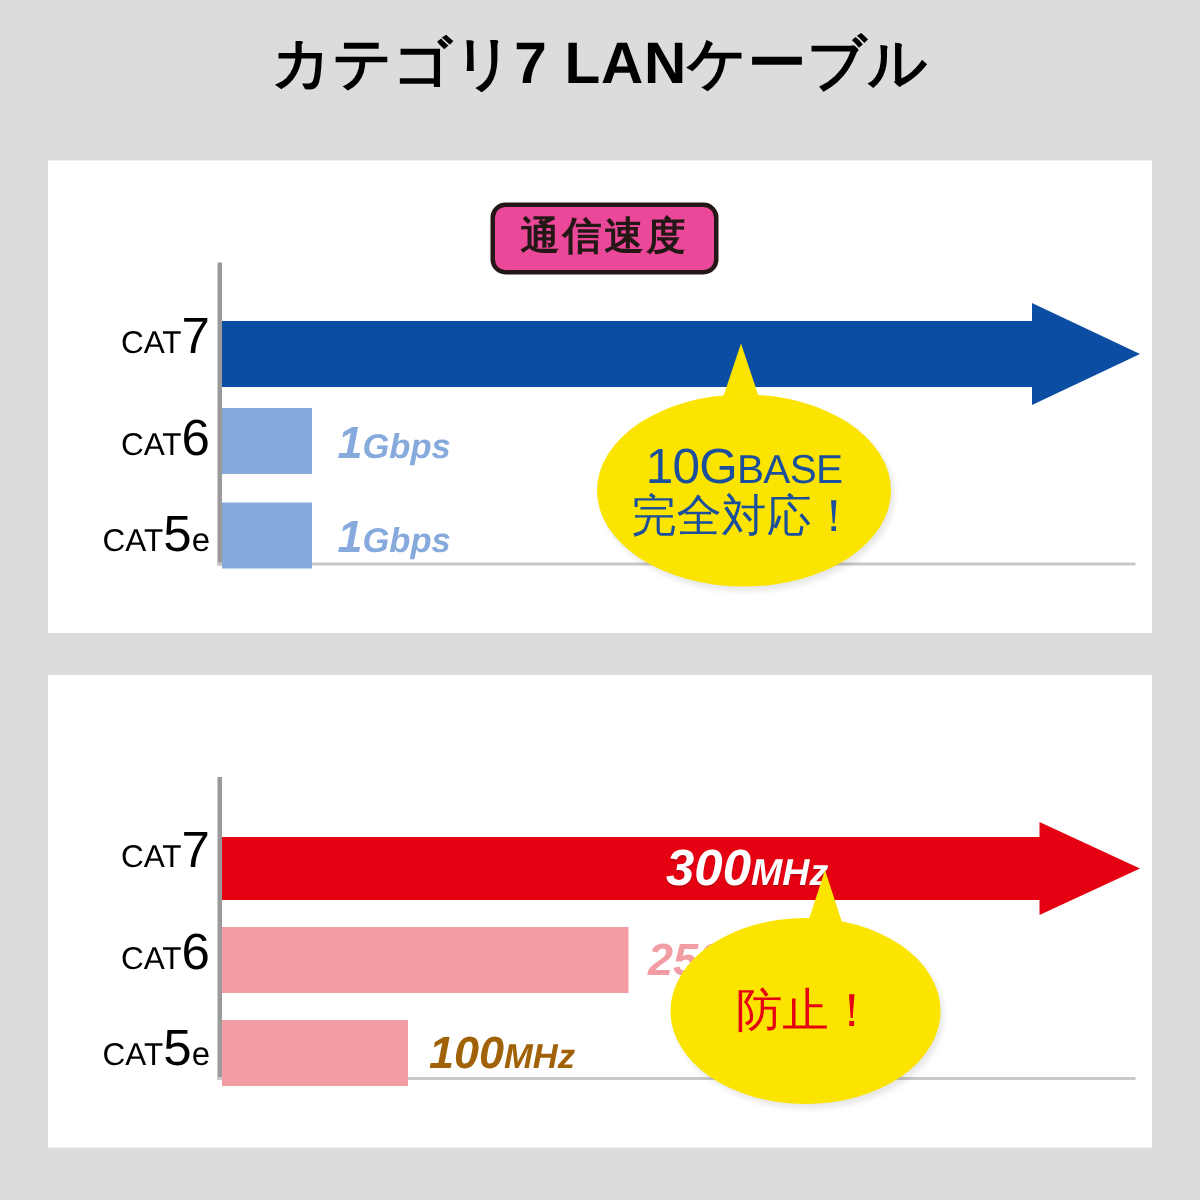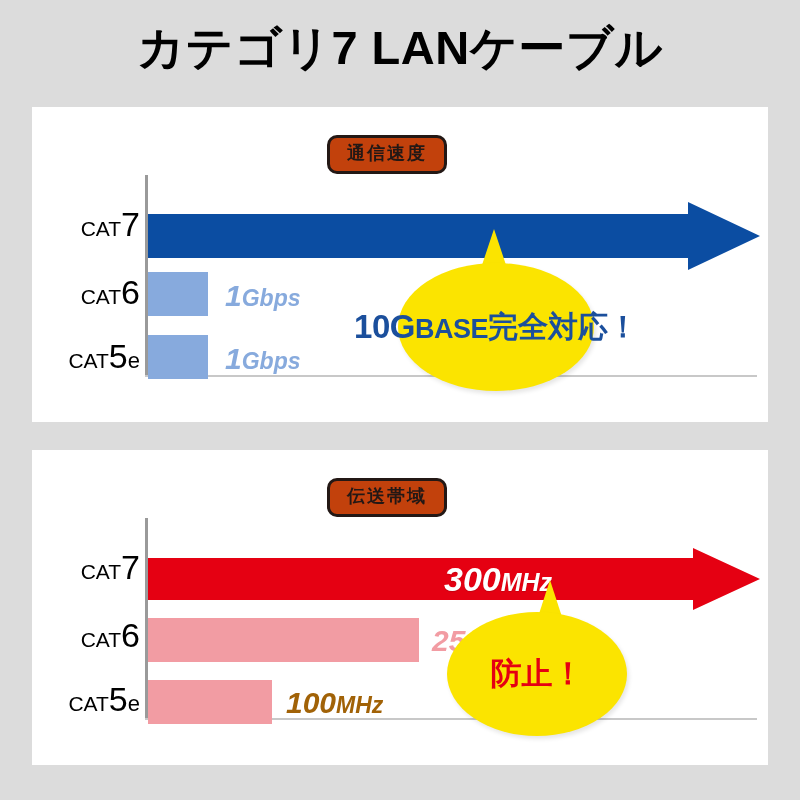--- a/index.html
+++ b/index.html
@@ -15,21 +15,21 @@
     position: relative;
   }
 
   
   .page-title {
     position: absolute;
     left: 0;
     top: 22px;
     width: 800px;
     text-align: center;
-    font-size: 47px;
+    font-size: 39px;
     font-weight: bold;
     color: #000000;
     letter-spacing: 0.5px;
     line-height: 1.1;
     white-space: nowrap;
   }
 
   
   .panel {
     position: absolute;
@@ -46,22 +46,22 @@
     top: 0;
     width: 100%;
     height: 100%;
   }
 
   
   .section-badge {
     position: absolute;
     border: 3px solid #231815;
     border-radius: 10px;
-    background: #c2410c;
-    font-size: 18px;
+    background: #ec4899;
+    font-size: 26px;
     font-weight: bold;
     color: #231815;
     padding: 5px 17px 7px 17px;
     letter-spacing: 2px;
     white-space: nowrap;
     line-height: 1.15;
   }
   #badge-speed { left: 295px; top: 28px; }
   #badge-band  { left: 295px; top: 28px; }
 
@@ -166,25 +166,25 @@
     width: 0;
     height: 0;
   }
   .bubble .bubble-text {
     position: absolute;
     left: 0;
     top: 0;
     width: 100%;
     height: 100%;
     display: flex;
-    flex-direction: row;
+    flex-direction: column;
     align-items: center;
     justify-content: center;
     text-align: center;
-    font-weight: bold;
+    font-weight: normal;
     line-height: 1.08;
   }
   .bubble-line-1 { white-space: nowrap; }
   .bubble-line-2 { white-space: nowrap; }
 
   #bubble-10gbase { left: 398px; top: 263px; width: 196px; height: 128px; z-index: 6; }
   #bubble-10gbase .bubble-text { color: #1b4f9c; }
   #bubble-10gbase .bubble-line-1 { font-size: 33px; letter-spacing: -0.5px; }
   #bubble-10gbase .bubble-line-1 .small { font-size: 27px; }
   #bubble-10gbase .bubble-line-2 { font-size: 30px; letter-spacing: 0px; }
@@ -261,21 +261,20 @@
   <div class="bubble-body"></div>
   <div class="bubble-text">
     <div class="bubble-line-1"><span>10G</span><span class="small">BASE</span></div>
     <div class="bubble-line-2">完全対応！</div>
   </div>
 </div>
 
 <div class="panel" id="panel-band">
   <div class="chart-area">
 
-    <div class="section-badge" id="badge-band">伝送帯域</div>
 
     <div class="axis"></div>
     <div class="axis-base"></div>
 
     <div class="cat-wrap" style="top:100px;">
       <div class="cat-label">
         <span class="cat-word">CAT</span><span class="cat-num">7</span>
       </div>
     </div>
 

